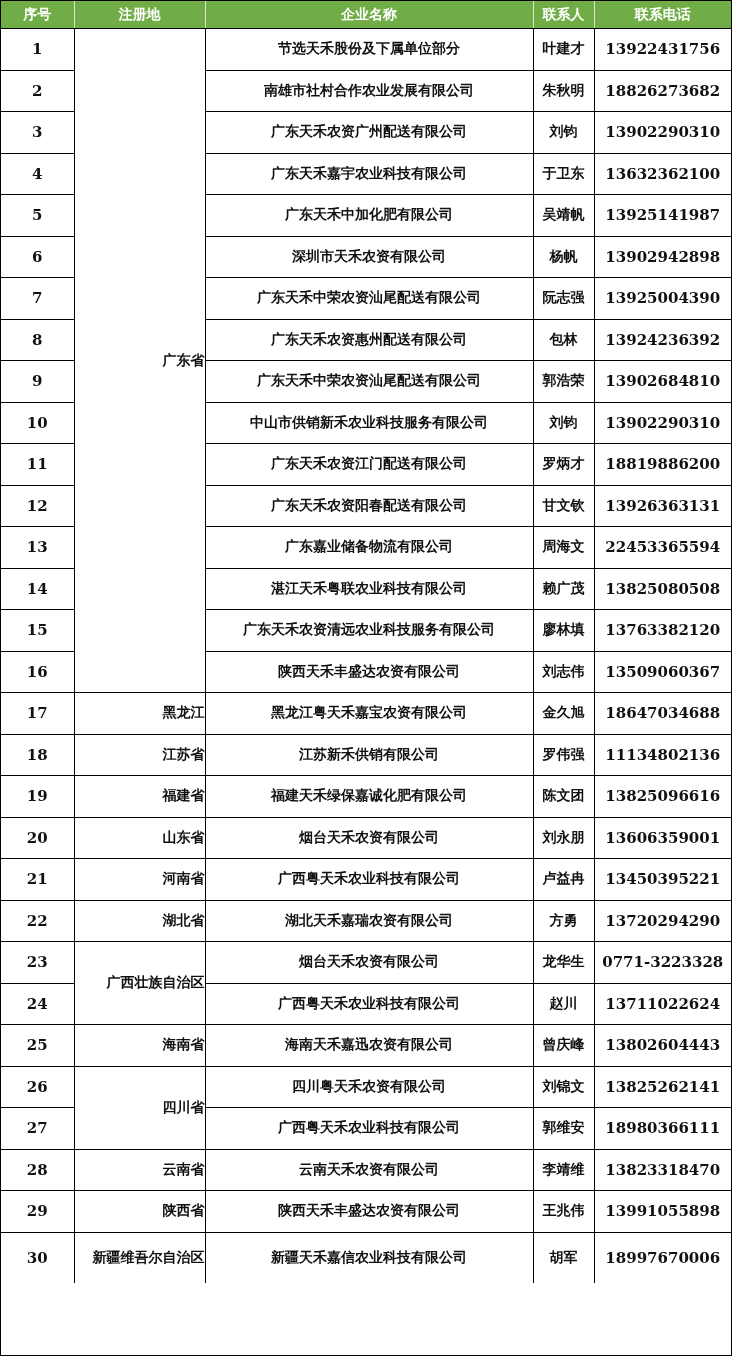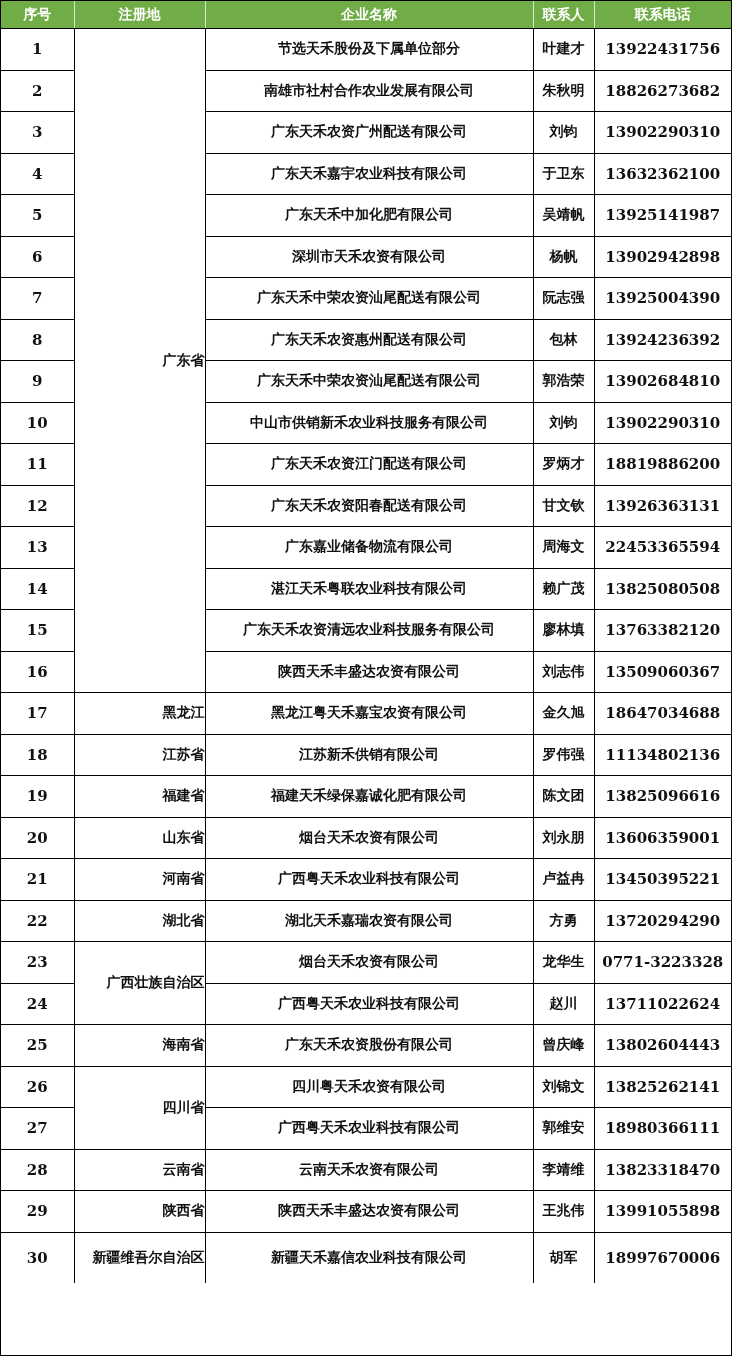--- a/index.html
+++ b/index.html
@@ -194,21 +194,21 @@
         </tr>
         <tr>
           <td class="seq">24</td>
           <td class="company">广西粤天禾农业科技有限公司</td>
           <td class="contact">赵川</td>
           <td class="phone">13711022624</td>
         </tr>
         <tr>
           <td class="seq">25</td>
           <td class="region">海南省</td>
-          <td class="company">广东天禾农资股份有限公司</td>
+          <td class="company">海南天禾嘉迅农资有限公司</td>
           <td class="contact">曾庆峰</td>
           <td class="phone">13802604443</td>
         </tr>
         <tr>
           <td class="seq">26</td>
           <td class="region" rowspan="2">四川省</td>
           <td class="company">四川粤天禾农资有限公司</td>
           <td class="contact">刘锦文</td>
           <td class="phone">13825262141</td>
         </tr>

